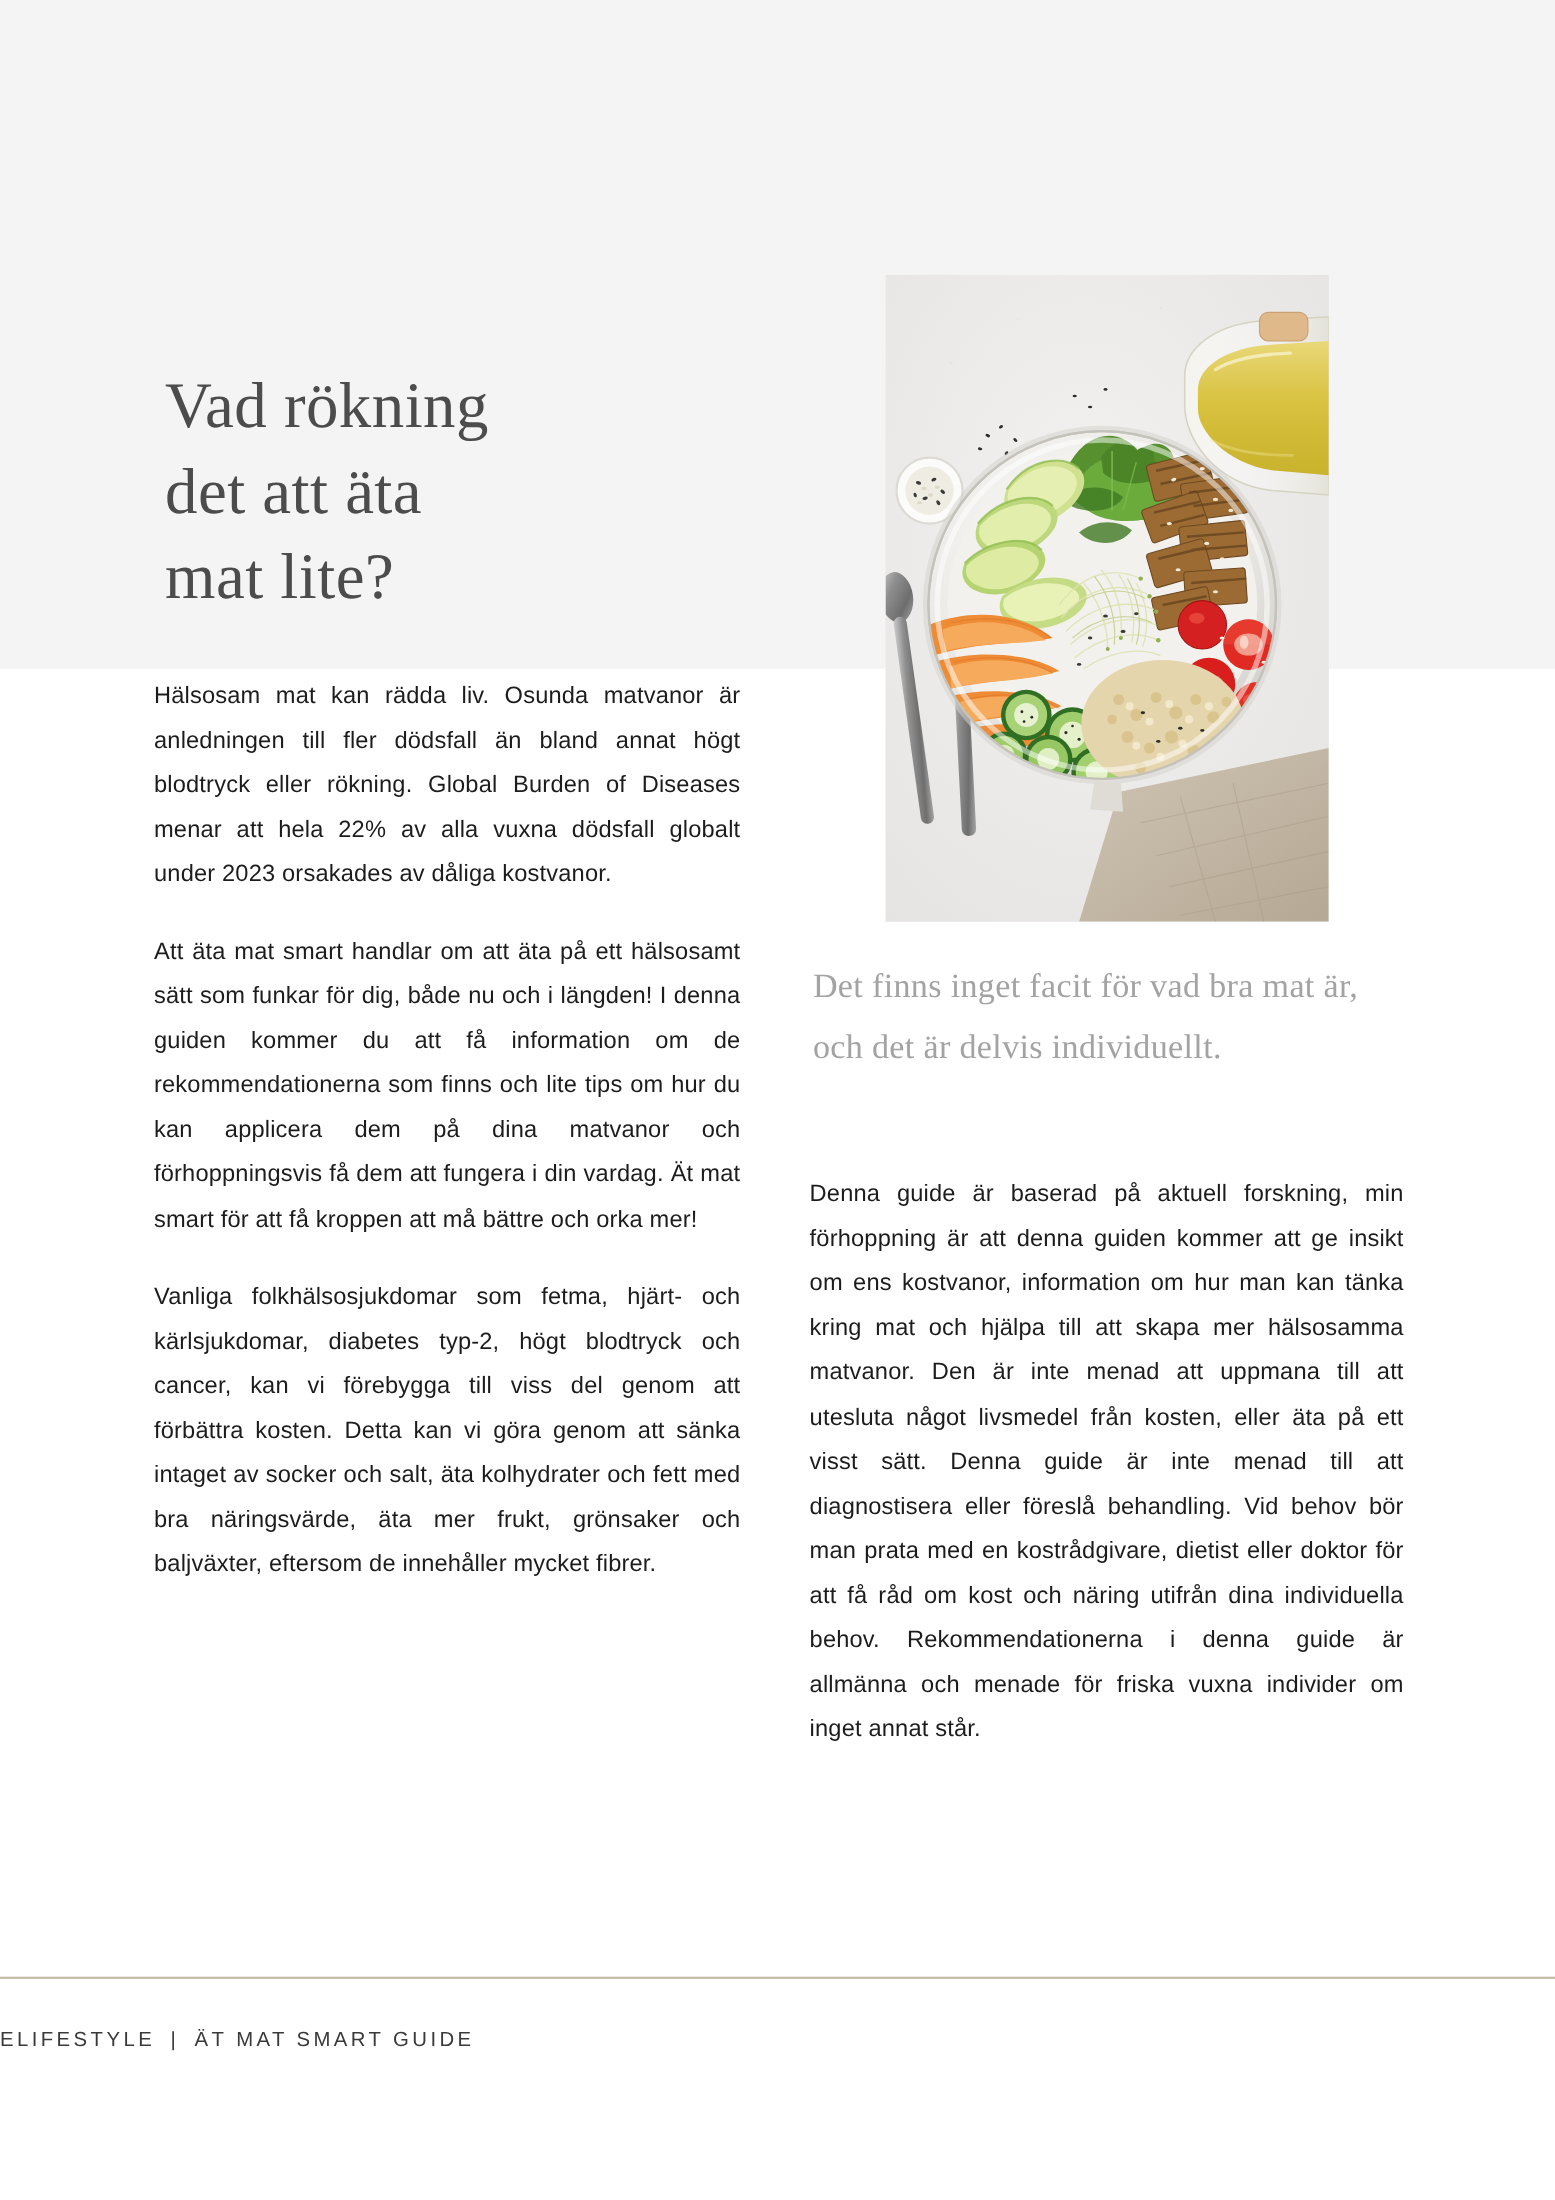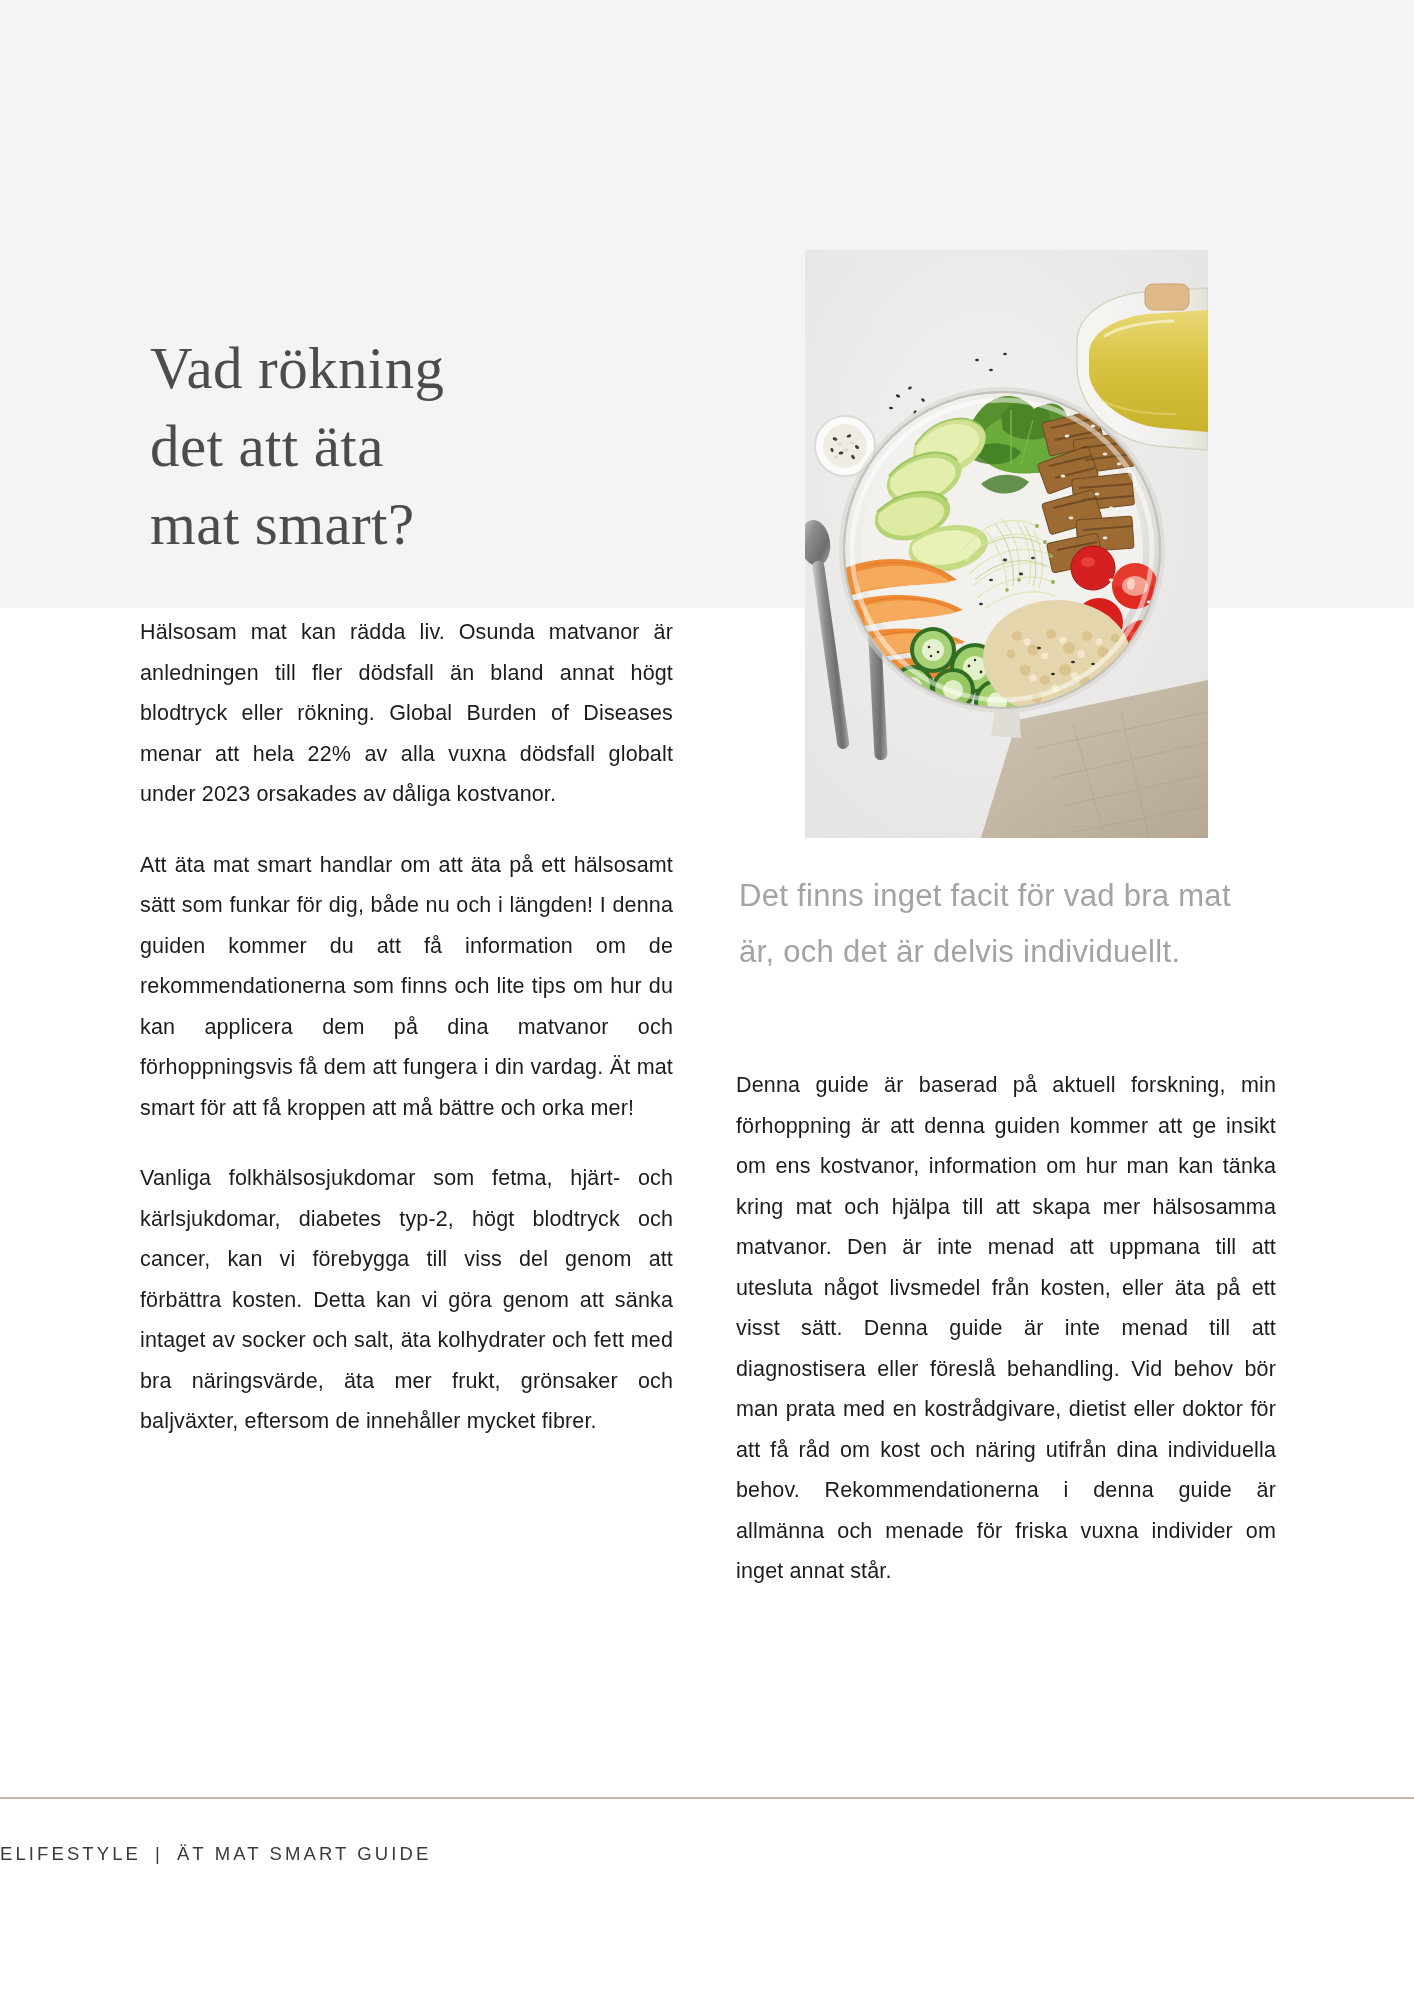--- a/index.html
+++ b/index.html
@@ -42,21 +42,21 @@
     -webkit-hyphens:none; hyphens:none;
   }
   .col-left{ left:140px; top:612px; width:533px; }
   .col-right{ left:736px; top:1065px; width:540px; }
   .col p{ margin:0 0 30px 0; text-align:justify; text-justify:inter-word; }
   .col p:last-child{ margin-bottom:0; }
 
   
   .subhead{
     position:absolute; left:739px; top:868px; width:500px;
-    font-family:Liberation Sans, sans-serif;
+    font-family:Liberation Serif, serif;
     font-size:31px; line-height:56px; color:#a3a3a3;
     font-weight:400; letter-spacing:0.3px;
   }
 
   
   .footer-rule{
     position:absolute; left:0; top:1797px; width:1414px; height:2px;
     background:#c5b9a8;
   }
   .footer-text{
@@ -67,21 +67,21 @@
   .footer-text .sep{ padding:0 14px; }
 </style>
 </head>
 <body>
 
 <div class="header-band"></div>
 
 <h1 class="page-title">
   <span class="tl">Vad rökning</span>
   <span class="tl">det att äta</span>
-  <span class="tl">mat smart?</span>
+  <span class="tl">mat lite?</span>
 </h1>
 
 <div class="hero-photo">
   <svg viewBox="0 0 403 588" xmlns="http://www.w3.org/2000/svg">
     <defs>
       <radialGradient id="bg" cx="45%" cy="40%" r="80%">
         <stop offset="0%" stop-color="#f3f2f0"></stop>
         <stop offset="100%" stop-color="#e4e3e1"></stop>
       </radialGradient>
       <linearGradient id="oil" x1="0" y1="0" x2="0" y2="1">

